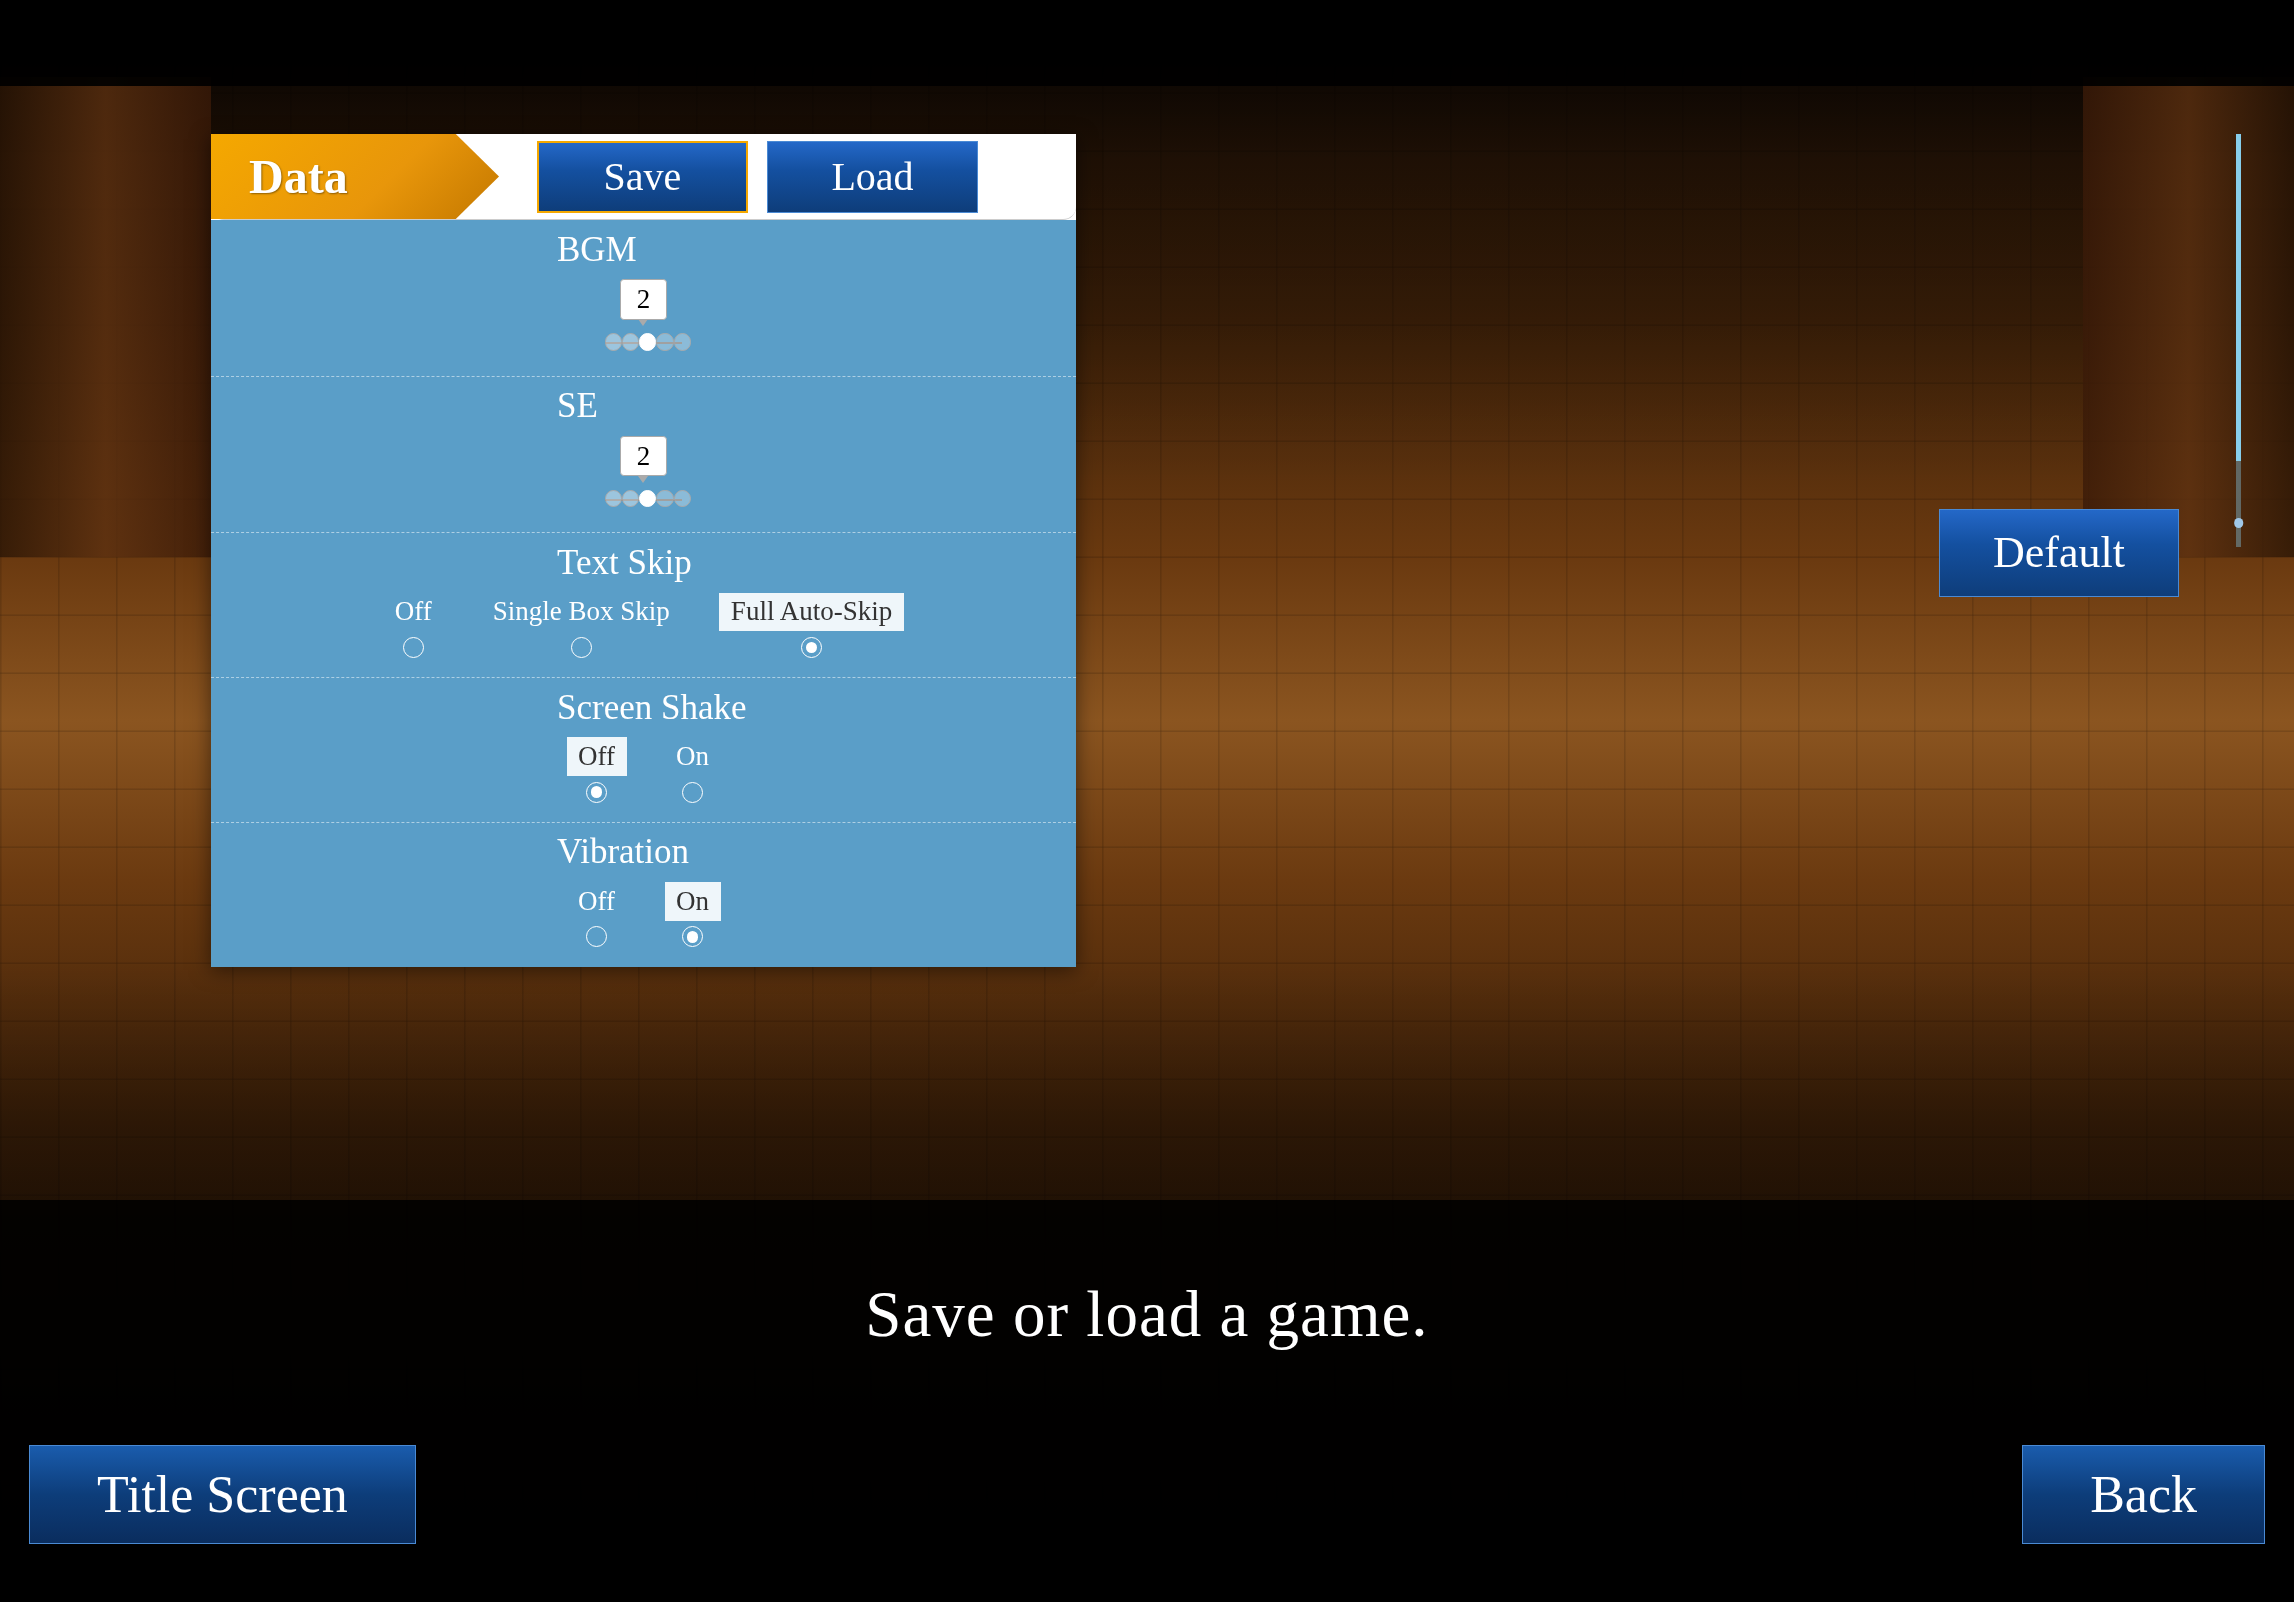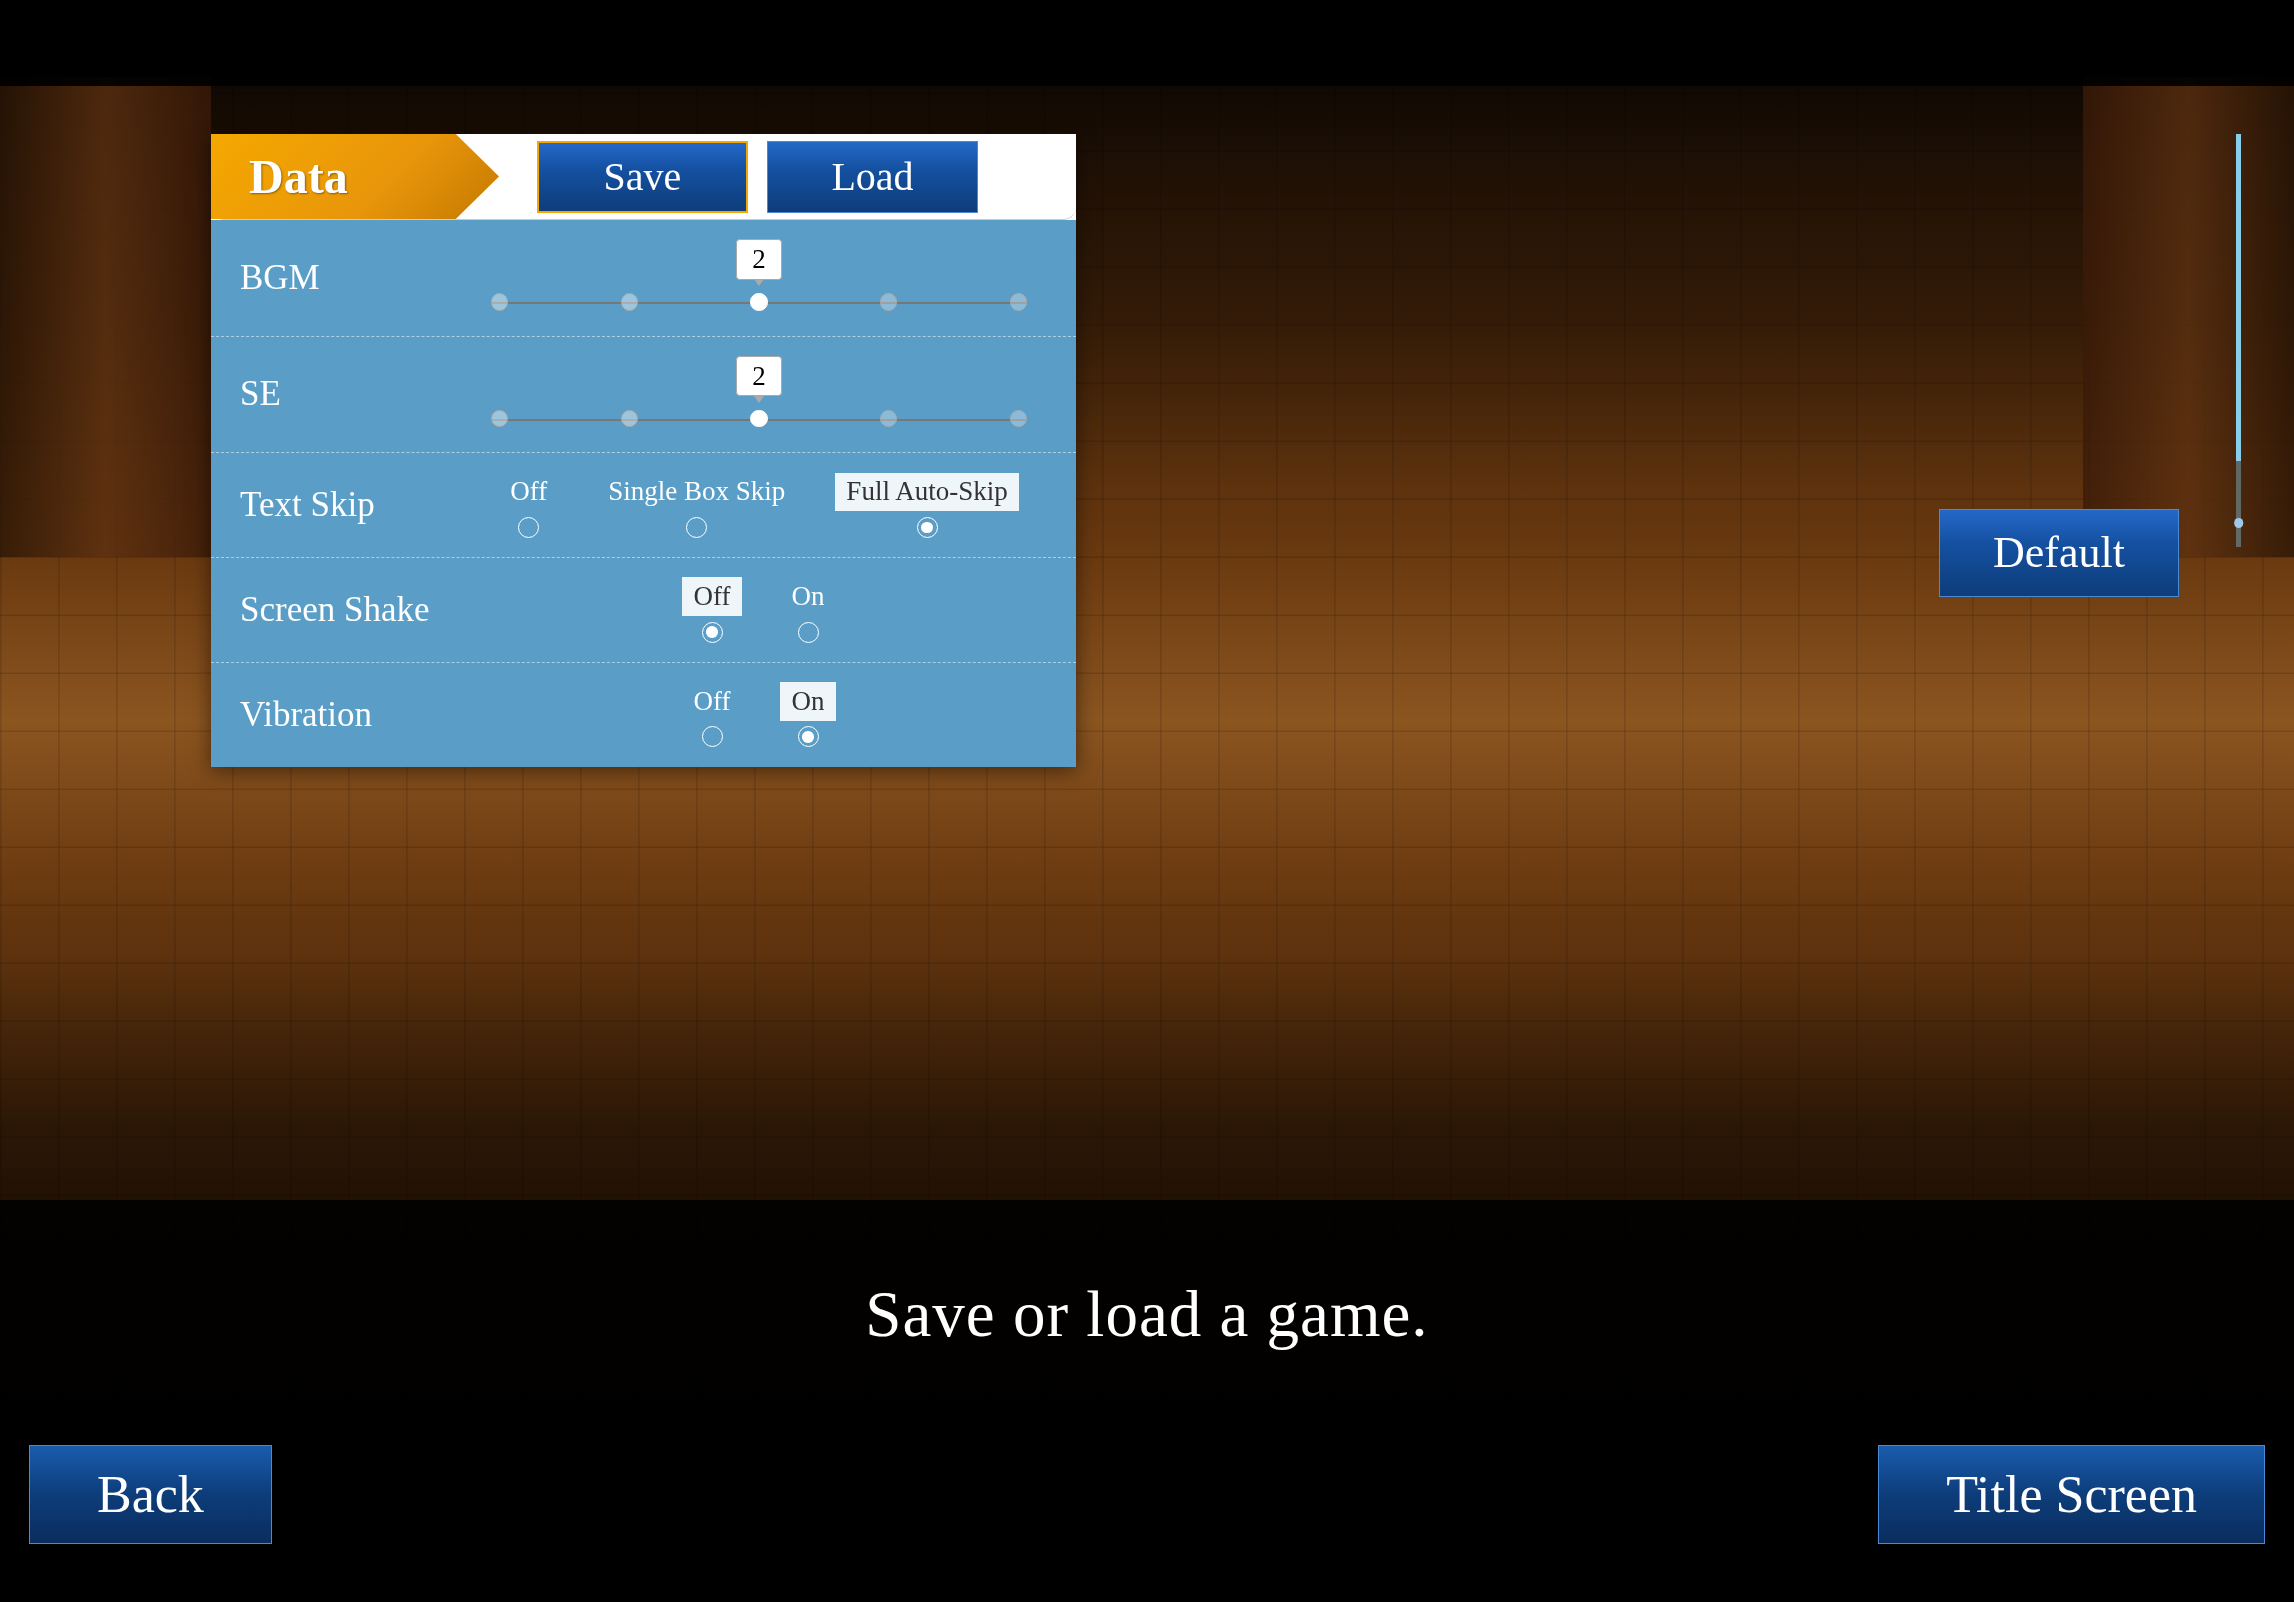--- a/index.html
+++ b/index.html
@@ -201,20 +201,21 @@
       background: #5a9ec8;
     }
 
     .settings-row {
       display: flex;
       align-items: center;
       min-height: 96px;
       border-bottom: 1px dashed rgba(255,255,255,0.5);
       padding: 9.6px 0;
       background: #5a9ec8;
+      flex-direction: column;
     }
 
     .settings-row:last-child {
       border-bottom: none;
     }
 
     .row-label {
       width: 231px;
       padding-left: 29px;
       color: #fff;
@@ -532,17 +533,17 @@
   <div class="far-scrollbar-bottom"></div>
 </div>
 
 <div class="default-btn-container">
   <button class="default-btn">Default</button>
 </div>
 
 <div class="bottom-area">
   <span class="description-text">Save or load a game.</span>
   <div class="bottom-buttons">
+    <button class="nav-button">Title Screen</button>
     <button class="nav-button">Back</button>
-    <button class="nav-button">Title Screen</button>
   </div>
 </div>
 
 
 </body></html>

